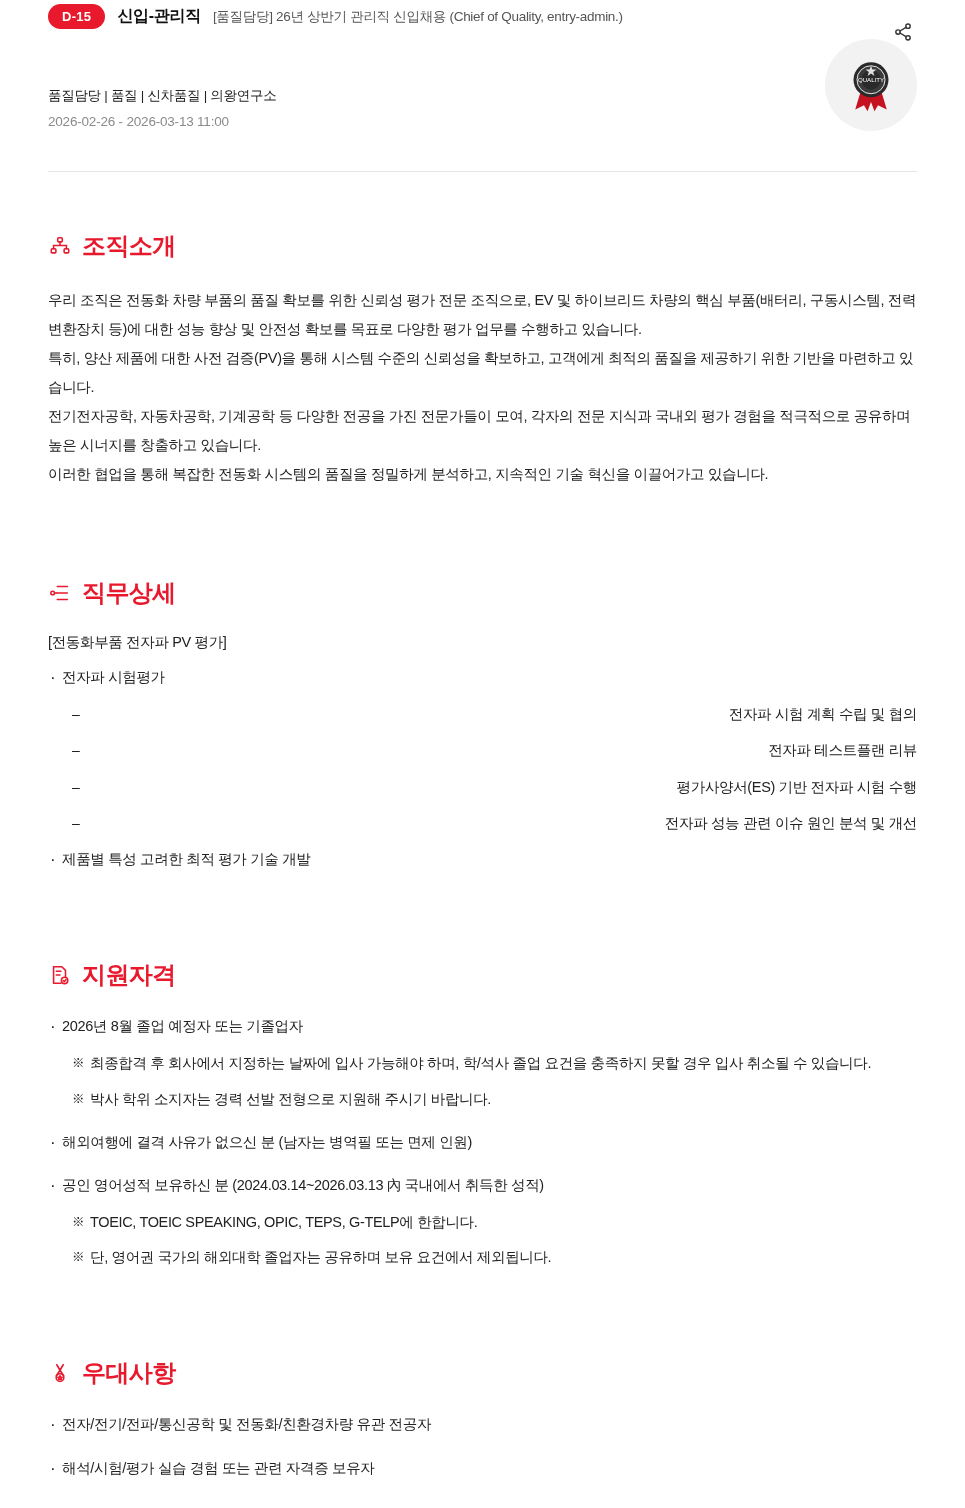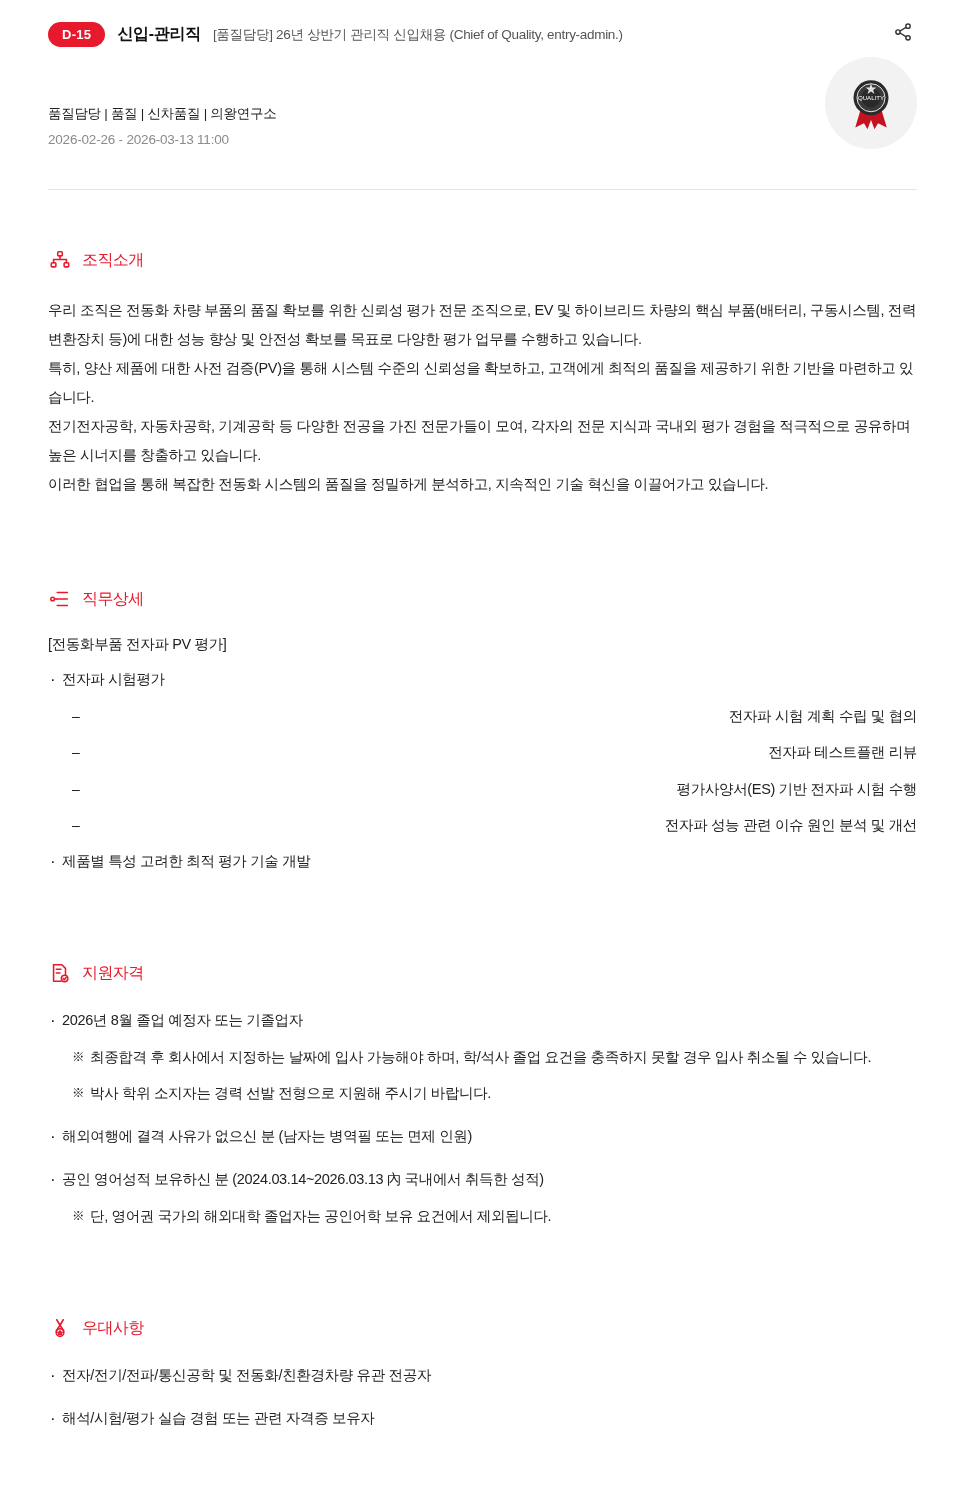--- a/index.html
+++ b/index.html
@@ -14,21 +14,21 @@
     min-height: 1508px;
     background: #fff;
     position: relative;
     padding: 0 48px;
   }
 
   
   .top-row {
     display: flex;
     align-items: center;
-    padding-top: 22px;
+    padding-top: 4px;
     gap: 12px;
     position: relative;
   }
   .badge-d15 {
     display: inline-flex;
     align-items: center;
     justify-content: center;
     background: #e8192c;
     color: #fff;
     font-size: 13px;
@@ -104,22 +104,22 @@
   
   .section { margin-top: 88px; }
   .section.first { margin-top: 58px; }
   .section-head {
     display: flex;
     align-items: center;
     gap: 10px;
     margin-bottom: 24px;
   }
   .section-title {
-    font-size: 16px;
-    font-weight: normal;
+    font-size: 24px;
+    font-weight: bold;
     color: #e8192c;
     letter-spacing: -0.6px;
   }
   .sec-icon {
     width: 24px;
     height: 24px;
     display: flex;
     align-items: center;
     justify-content: center;
   }
@@ -276,21 +276,22 @@
         </svg>
       </span>
       <span class="section-title">지원자격</span>
     </div>
     <ul class="list">
       <li class="bullet">2026년 8월 졸업 예정자 또는 기졸업자</li>
       <li class="note">최종합격 후 회사에서 지정하는 날짜에 입사 가능해야 하며, 학/석사 졸업 요건을 충족하지 못할 경우 입사 취소될 수 있습니다.</li>
       <li class="note spaced">박사 학위 소지자는 경력 선발 전형으로 지원해 주시기 바랍니다.</li>
       <li class="bullet spaced">해외여행에 결격 사유가 없으신 분 (남자는 병역필 또는 면제 인원)</li>
       <li class="bullet">공인 영어성적 보유하신 분 (2024.03.14~2026.03.13 內 국내에서 취득한 성적)</li>
-      <li class="note">단, 영어권 국가의 해외대학 졸업자는 공인어학 보유 요건에서 제외됩니다.</li>
+      <li class="note">TOEIC, TOEIC SPEAKING, OPIC, TEPS, G-TELP에 한합니다.</li>
+      <li class="note">단, 영어권 국가의 해외대학 졸업자는 공유하며 보유 요건에서 제외됩니다.</li>
     </ul>
   </div>
 
   <div class="section">
     <div class="section-head">
       <span class="sec-icon">
         <svg width="22" height="22" viewBox="0 0 24 24" fill="none" stroke="#e8192c" stroke-width="1.7" stroke-linecap="round" stroke-linejoin="round">
           <path d="M8.5 3 L12 9 L15.5 3"></path>
           <path d="M12 9 L8 15 M12 9 L16 15"></path>
           <circle cx="12" cy="17" r="4.2"></circle>

